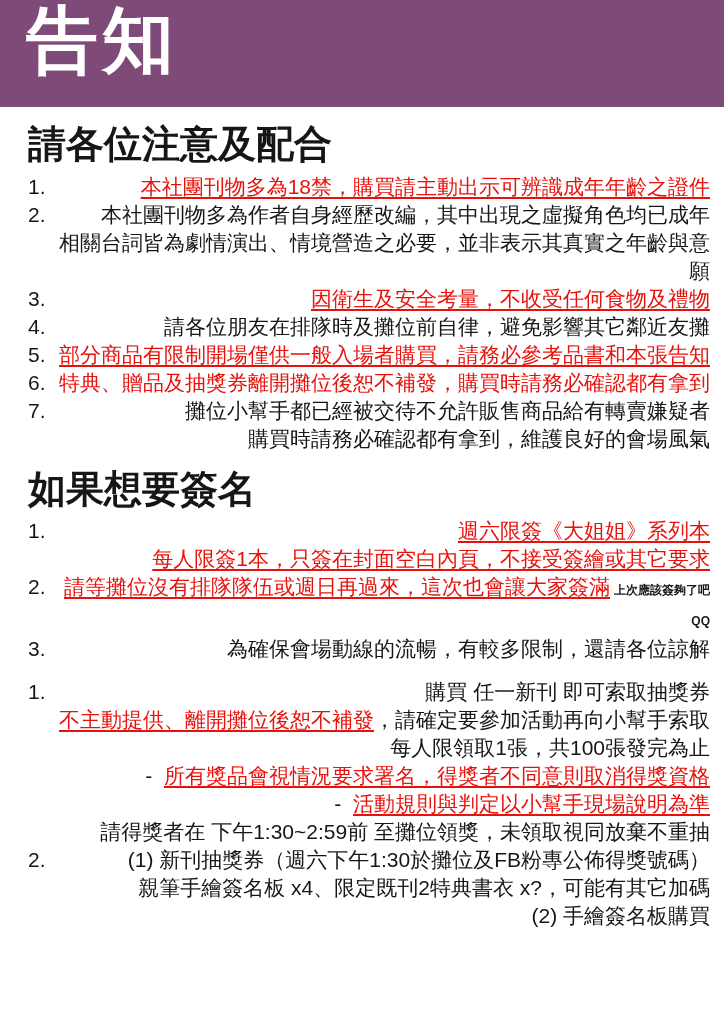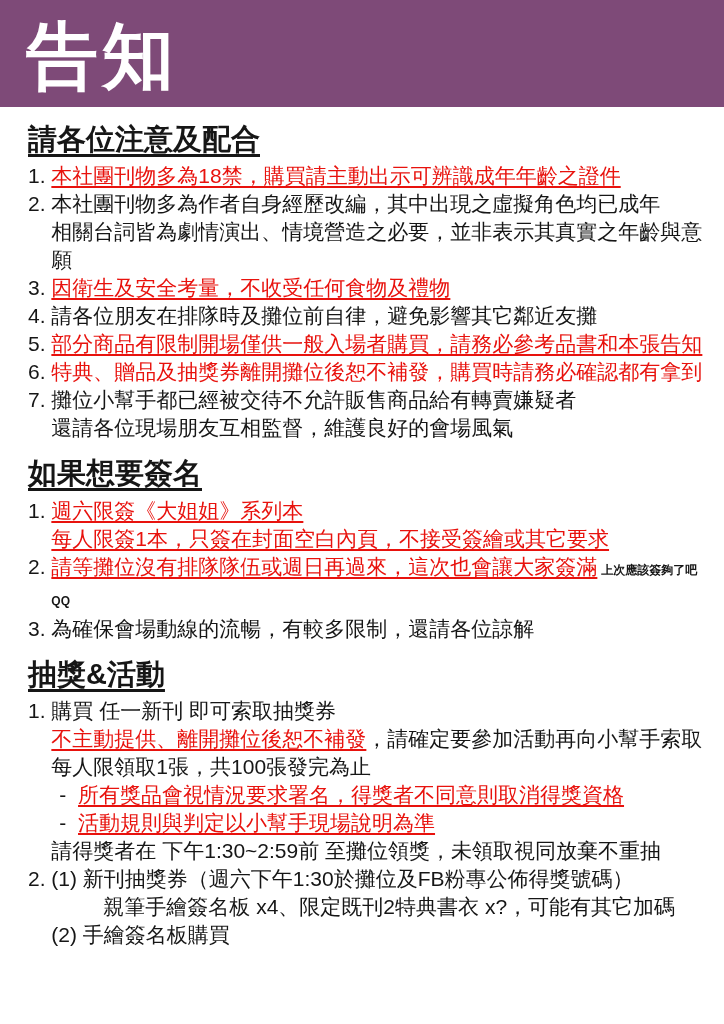--- a/index.html
+++ b/index.html
@@ -8,45 +8,45 @@
     --text-black: #161616;
   }
   * { box-sizing: border-box; }
   html, body { margin: 0; padding: 0; background: #fff; }
   .page {
     width: 724px; height: 1024px; background: #fff; overflow: hidden;
     font-family: "Liberation Sans", sans-serif; color: var(--text-black);
   }
   .header {
     height: 107px; background: var(--header-purple);
-    display: flex; justify-content: space-between; align-items: center;
+    display: flex; justify-content: space-between; 
     padding: 0 14px 0 26px;
   }
   .header-title {
     color: #fff; font-size: 72px; font-weight: bold; line-height: 1;
     letter-spacing: 4px; padding-top: 4px;
   }
   .header-event {
     color: #fff; text-align: right; font-size: 31px; font-weight: bold;
     line-height: 1.22; padding-top: 2px;
   }
   .content { padding: 8px 14px 0 28px; }
   .section { margin-bottom: 15px; }
   .section-title {
-    font-size: 29px; font-weight: bold; color: var(--text-black);
+    font-size: 38px; font-weight: bold; color: var(--text-black);
     margin: 8px 0 6px 0; width: fit-content;
-    text-decoration: underline; text-underline-offset: 5px;
+    text-underline-offset: 5px;
     text-decoration-thickness: 2.5px; line-height: 1.15;
   }
   .item {
     display: flex; align-items: flex-start;
     font-size: 21px; line-height: 28px;
   }
   .marker { white-space: pre; flex: 0 0 auto; }
-  .lines { flex: 1; min-width: 0; }
+  .lines { flex: 1; min-width: 0; text-align: right; }
   .seg { white-space: pre-wrap; }
   .s-b  { color: var(--text-black); }
   .s-bu { color: var(--text-black); 
           text-underline-offset: 3px; text-decoration-thickness: 2px; }
   .s-r  { color: var(--accent-red); }
   .s-ru { color: var(--accent-red); text-decoration: underline;
           text-underline-offset: 3px; text-decoration-thickness: 2px; }
   .s-note { font-size: 12px; color: var(--text-black); margin-left: 4px; font-weight: bold; }
   .s-rnote { font-size: 15px; color: var(--accent-red); font-weight: bold; margin-left: 72px; }
 </style>
@@ -94,21 +94,21 @@
         <div class="item">
           <span class="marker">6. </span>
           <div class="lines">
             <div class="line"><span class="seg s-r">特典、贈品及抽獎券離開攤位後恕不補發，購買時請務必確認都有拿到</span></div>
           </div>
         </div>
         <div class="item">
           <span class="marker">7. </span>
           <div class="lines">
             <div class="line"><span class="seg s-b">攤位小幫手都已經被交待不允許販售商品給有轉賣嫌疑者</span></div>
-            <div class="line"><span class="seg s-b">還請各位現場朋友互相監督，維護良好的會場風氣</span></div>
+            <div class="line"><span class="seg s-b">購買時請務必確認都有拿到，維護良好的會場風氣</span></div>
           </div>
         </div>
       </section>
       <section class="section">
         <h2 class="section-title">如果想要簽名</h2>
         <div class="item">
           <span class="marker">1. </span>
           <div class="lines">
             <div class="line"><span class="seg s-ru">週六限簽《大姐姐》系列本</span></div>
             <div class="line"><span class="seg s-ru">每人限簽1本，只簽在封面空白內頁，不接受簽繪或其它要求</span></div>
@@ -121,21 +121,20 @@
           </div>
         </div>
         <div class="item">
           <span class="marker">3. </span>
           <div class="lines">
             <div class="line"><span class="seg s-b">為確保會場動線的流暢，有較多限制，還請各位諒解</span></div>
           </div>
         </div>
       </section>
       <section class="section">
-        <h2 class="section-title">抽獎&amp;活動</h2>
         <div class="item">
           <span class="marker">1. </span>
           <div class="lines">
             <div class="line"><span class="seg s-b">購買 </span><span class="seg s-bu">任一新刊</span><span class="seg s-b"> 即可索取抽獎券</span></div>
             <div class="line"><span class="seg s-ru">不主動提供、離開攤位後恕不補發</span><span class="seg s-b">，請確定要參加活動再向小幫手索取</span></div>
             <div class="line"><span class="seg s-b">每人限領取1張，共100張發完為止</span></div>
             <div class="line" style="margin-left: 8px;"><span class="seg s-b">-  </span><span class="seg s-ru">所有獎品會視情況要求署名，得獎者不同意則取消得獎資格</span></div>
             <div class="line" style="margin-left: 8px;"><span class="seg s-b">-  </span><span class="seg s-ru">活動規則與判定以小幫手現場說明為準</span></div>
             <div class="line"><span class="seg s-b">請得獎者在 </span><span class="seg s-bu">下午1:30~2:59前</span><span class="seg s-b"> 至攤位領獎，未領取視同放棄不重抽</span></div>
           </div>

